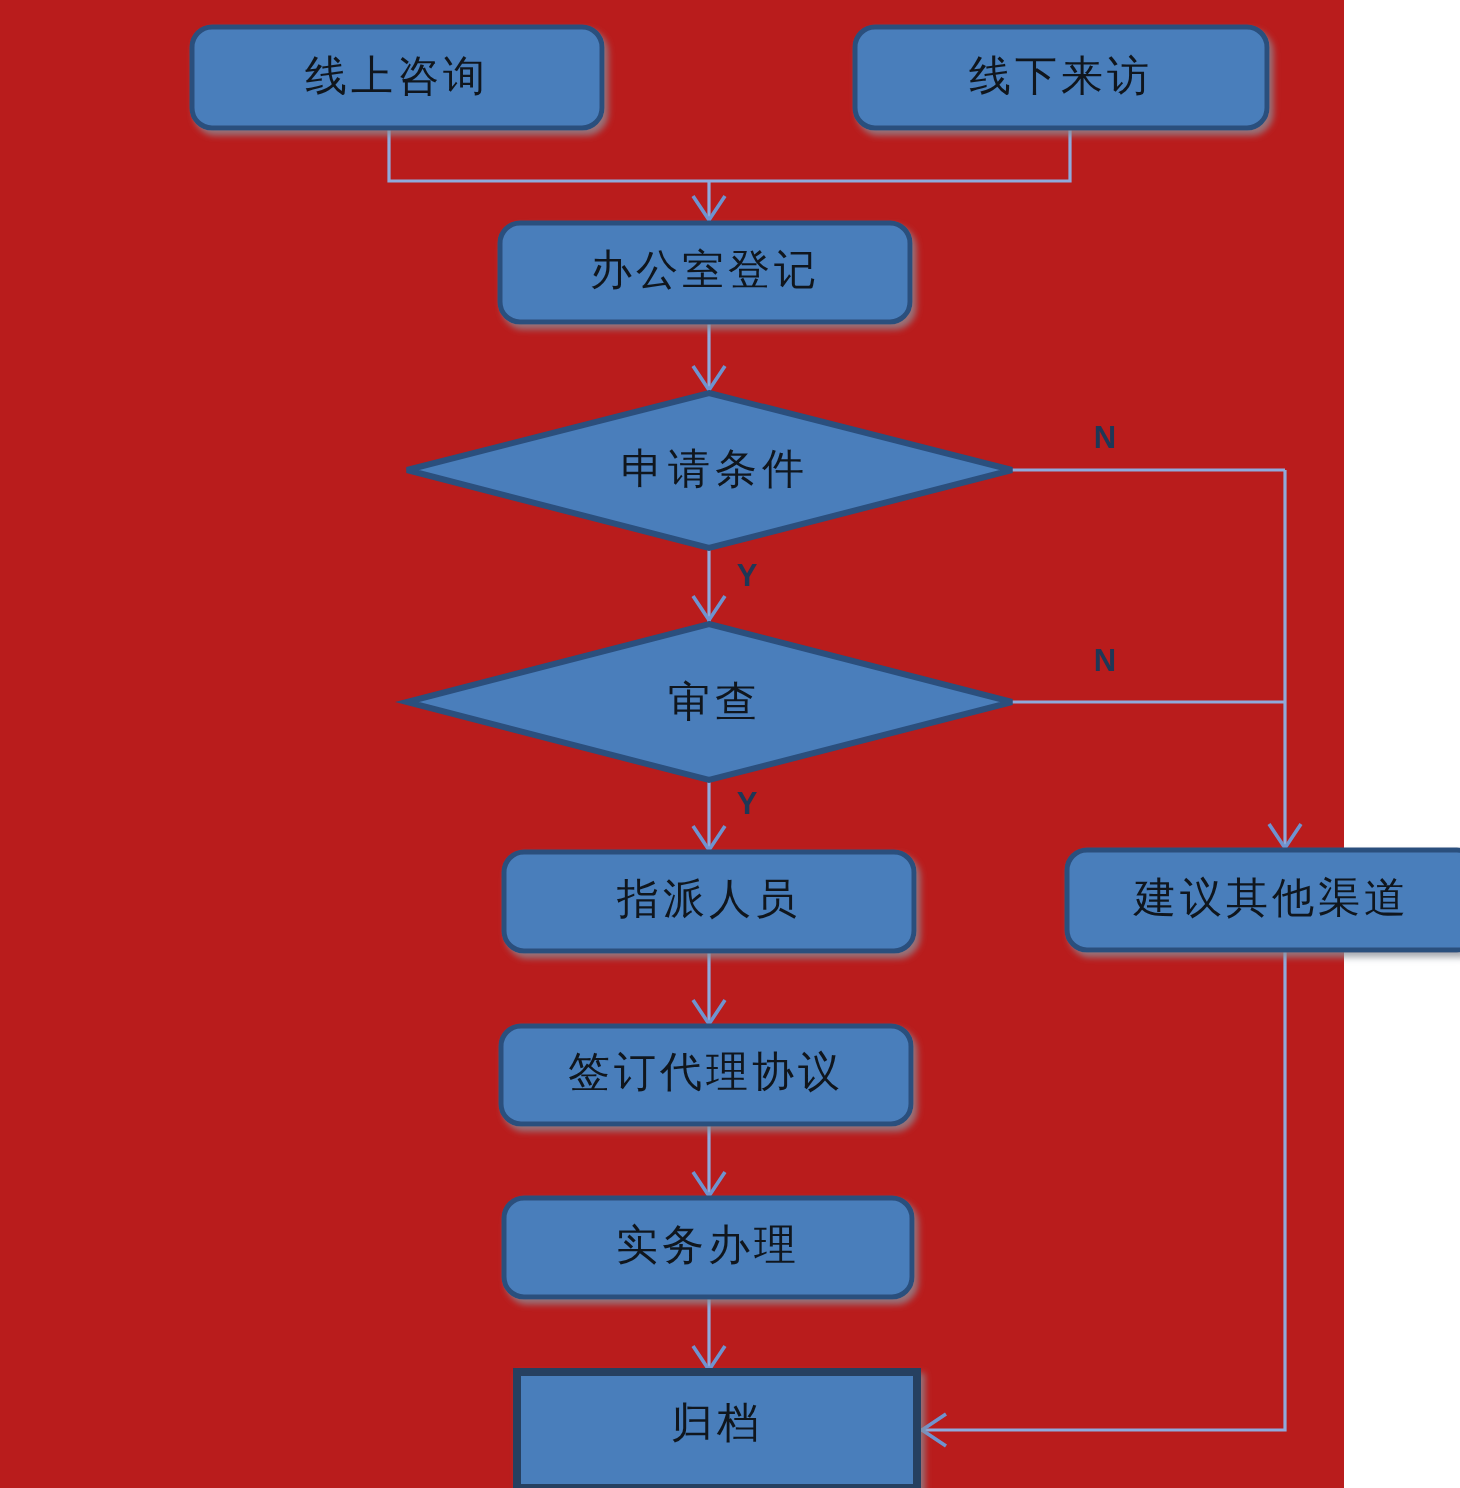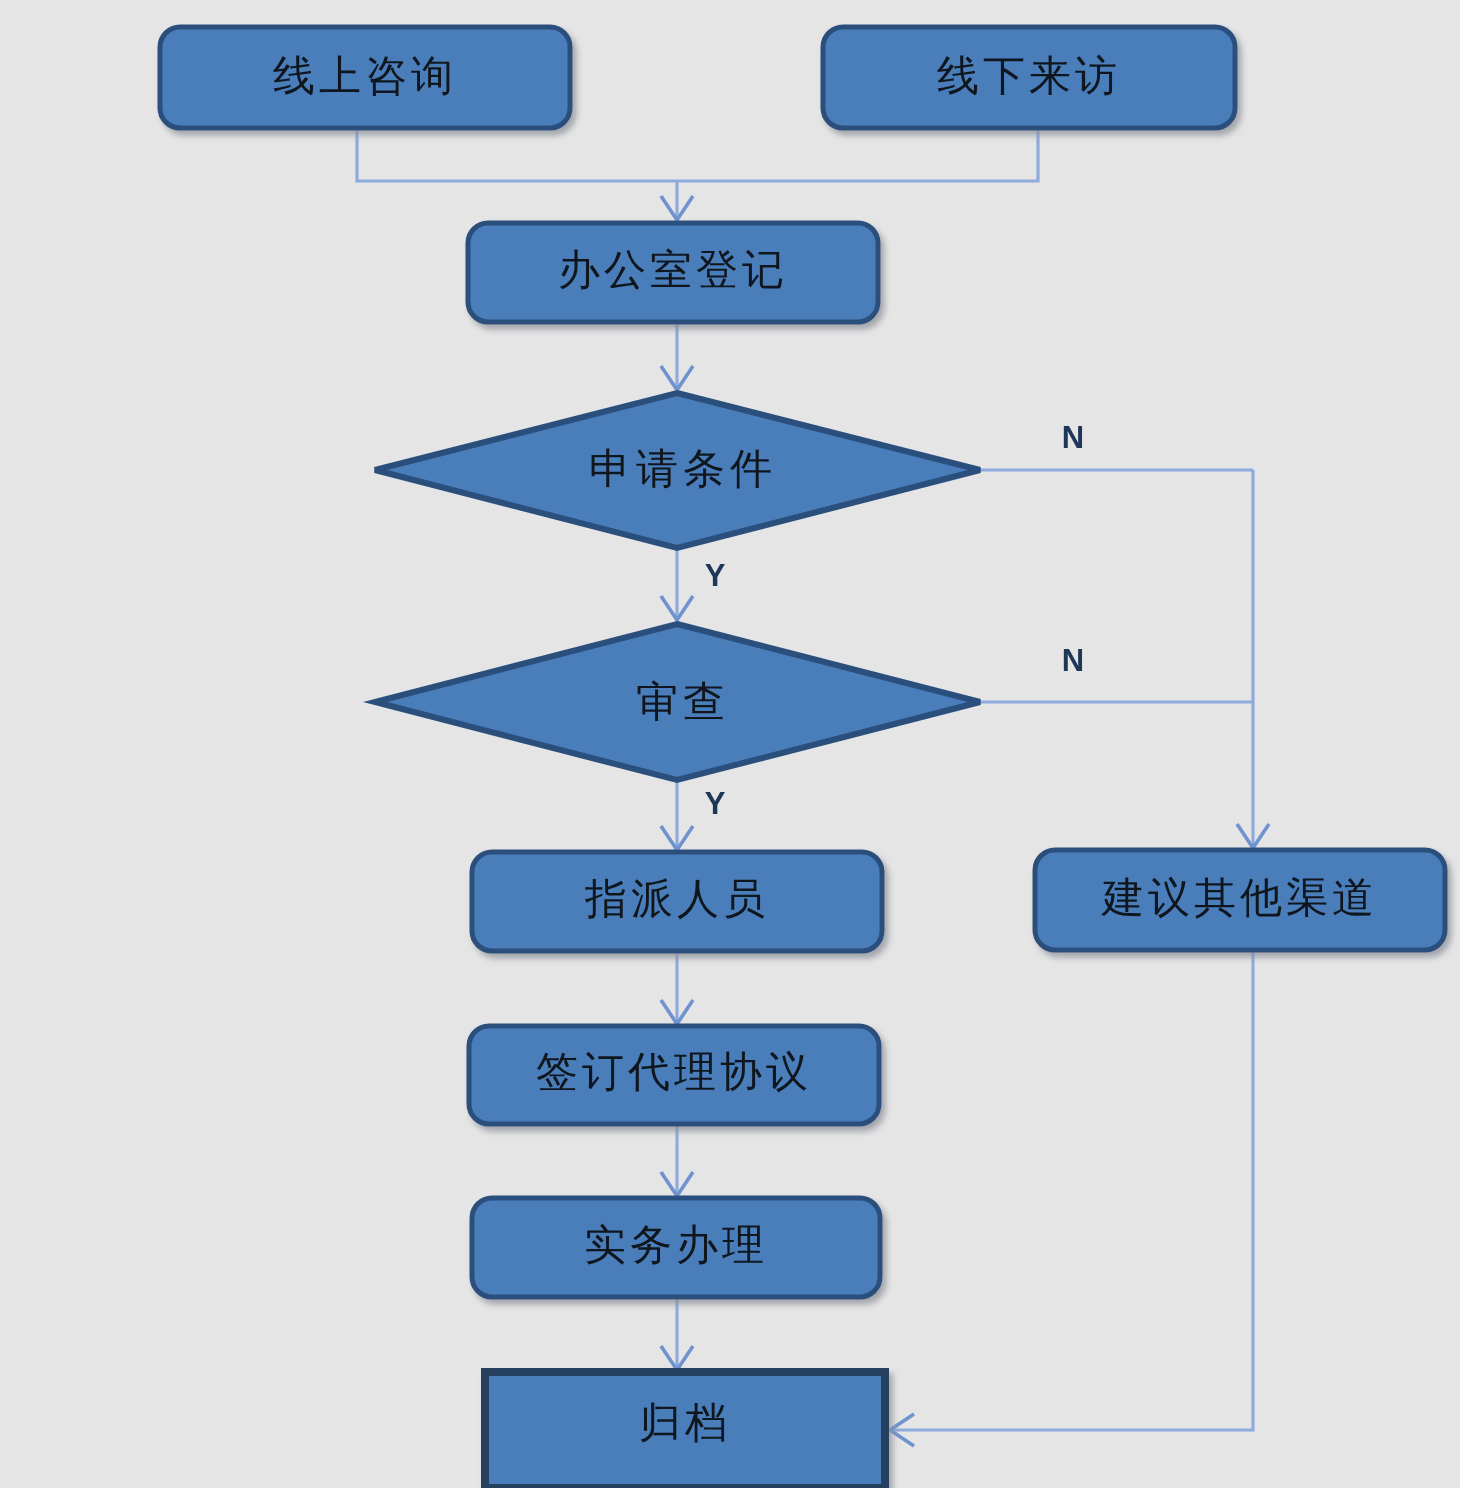--- a/index.html
+++ b/index.html
@@ -8,23 +8,24 @@
     background: #ffffff;
   }
   body {
     width: 1460px;
     height: 1488px;
     font-family: "Liberation Serif", "DejaVu Serif", serif;
     overflow: hidden;
   }
   #flow-root {
     position: relative;
-    width: 1460px;
+    width: 1312px;
     height: 1488px;
-    background: #e5e5e5;
+    background: #b91c1c;
+    padding-left: 32px;
   }
   svg#flow-svg {
     display: block;
     width: 1460px;
     height: 1488px;
   }
   .node-shape {
     fill: #4a7ebb;
     stroke: #2b4f7d;
     stroke-width: 5;

